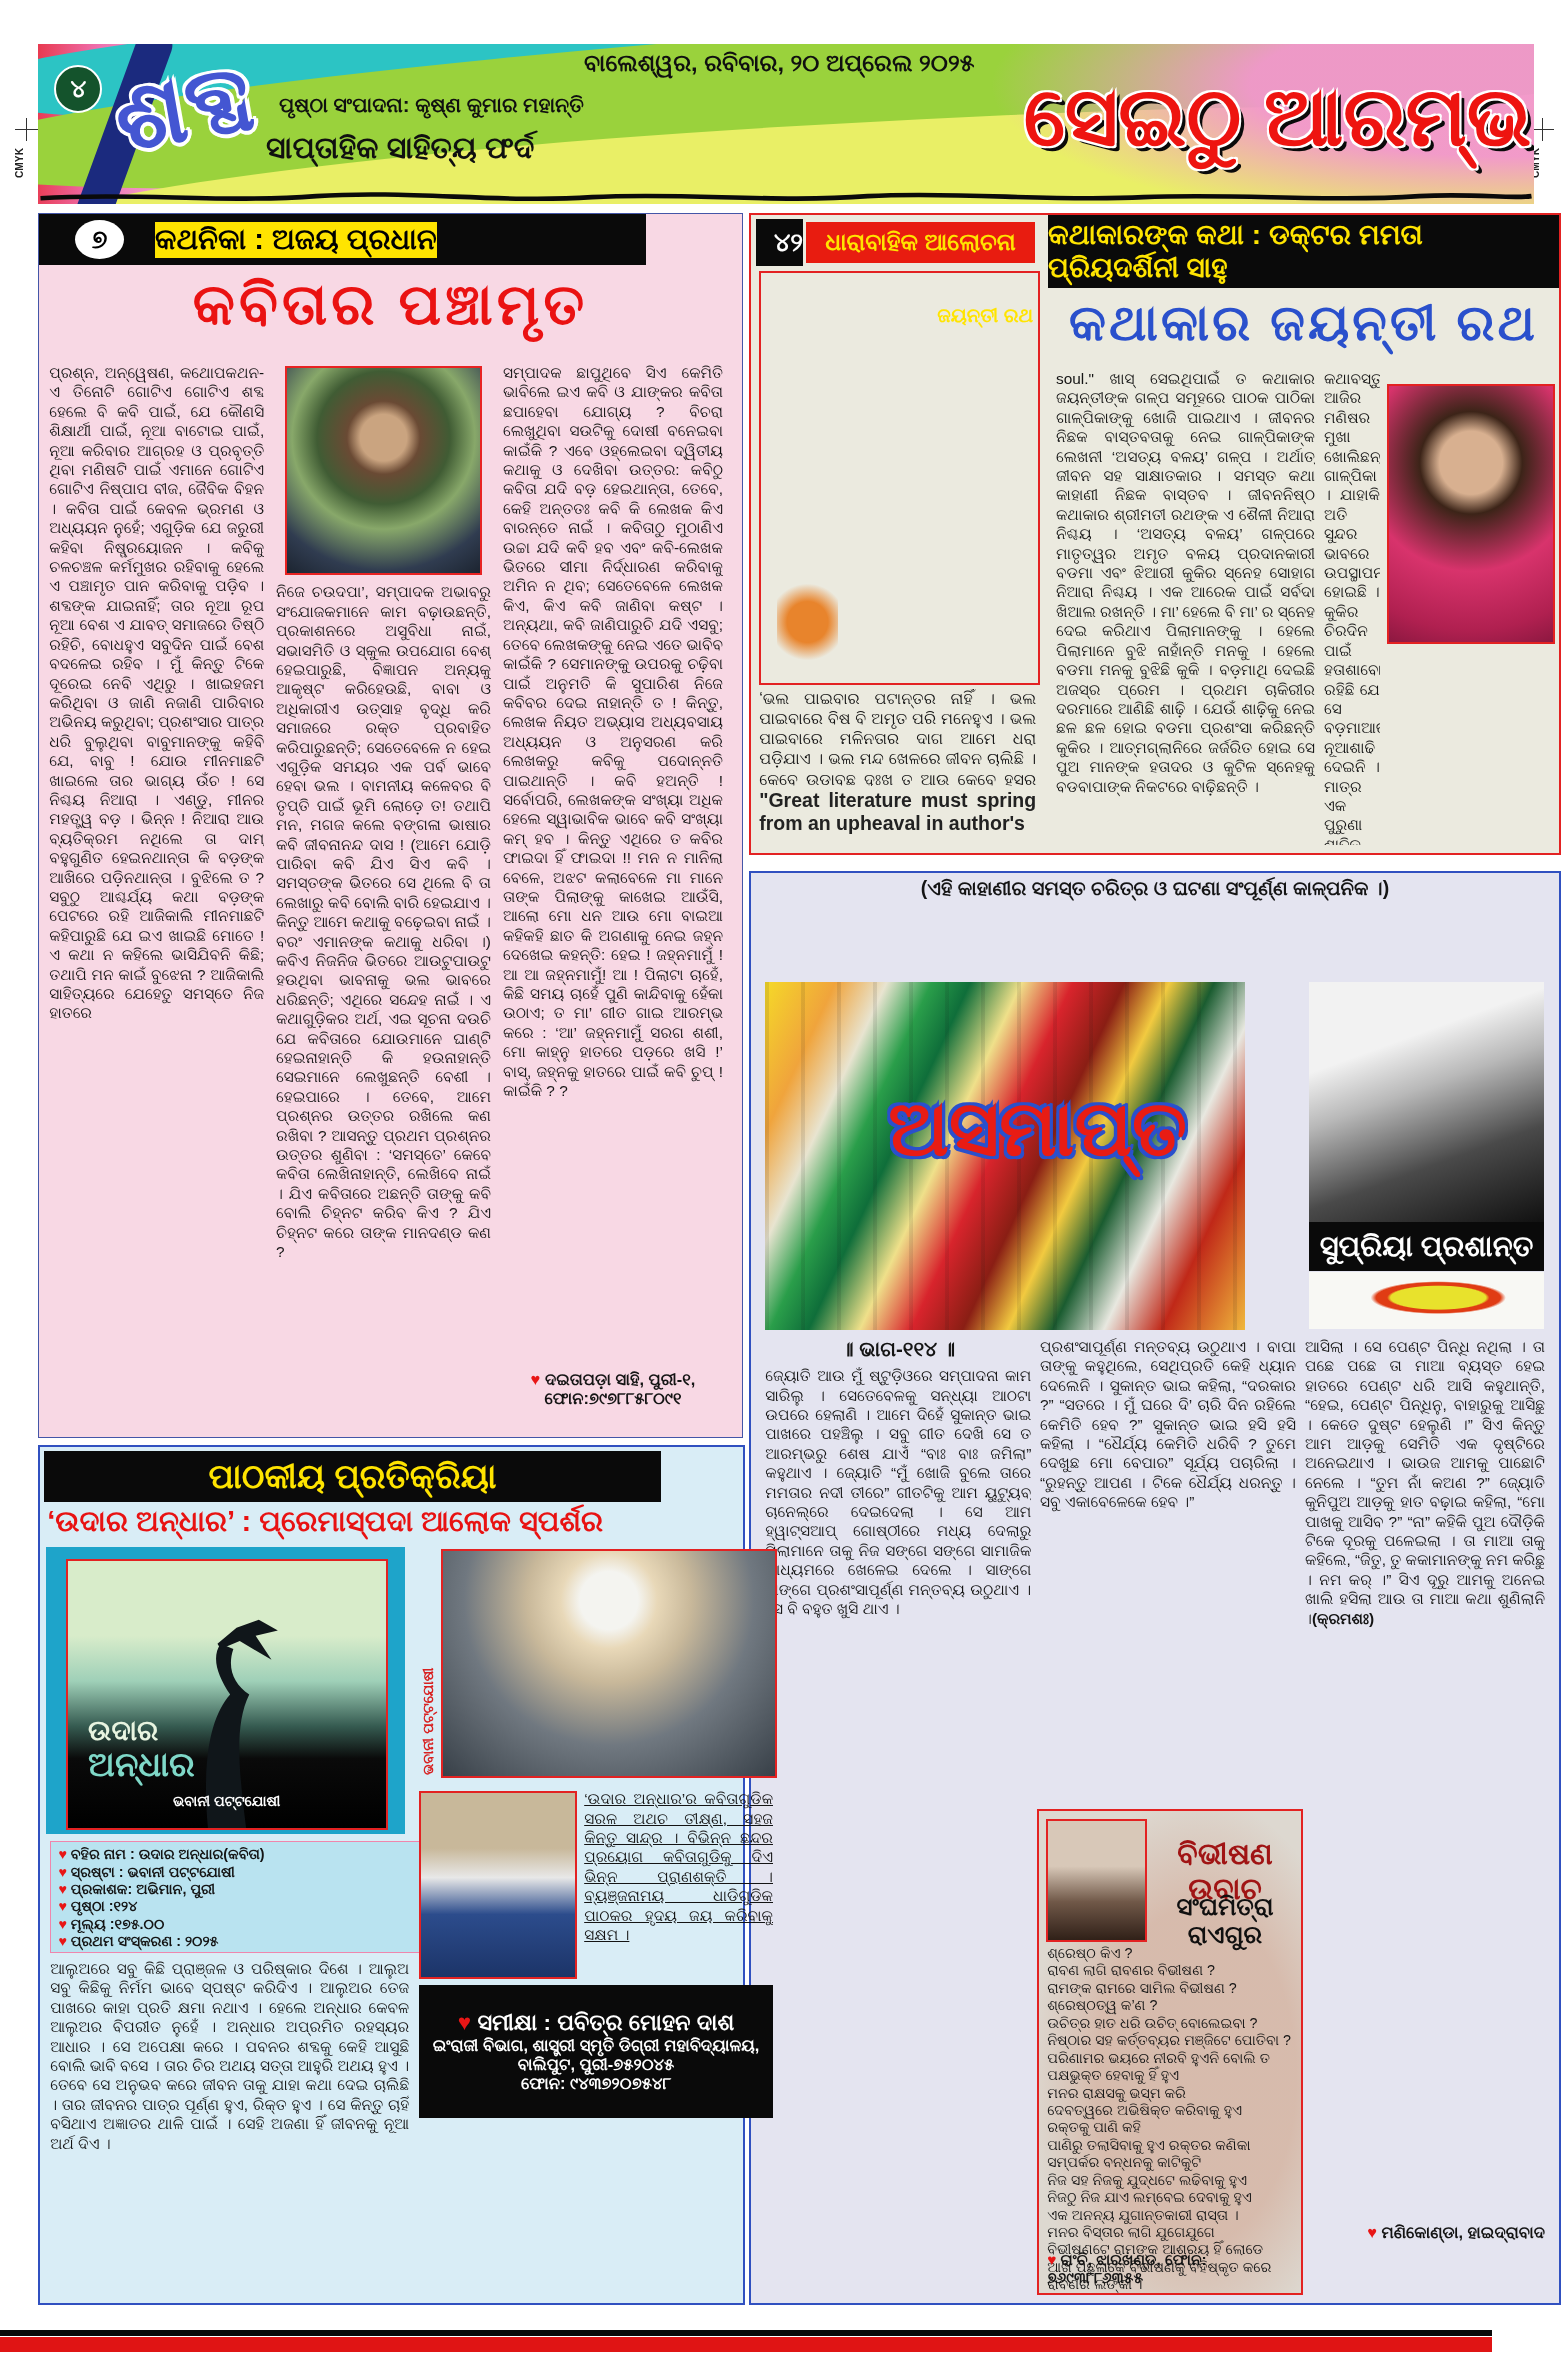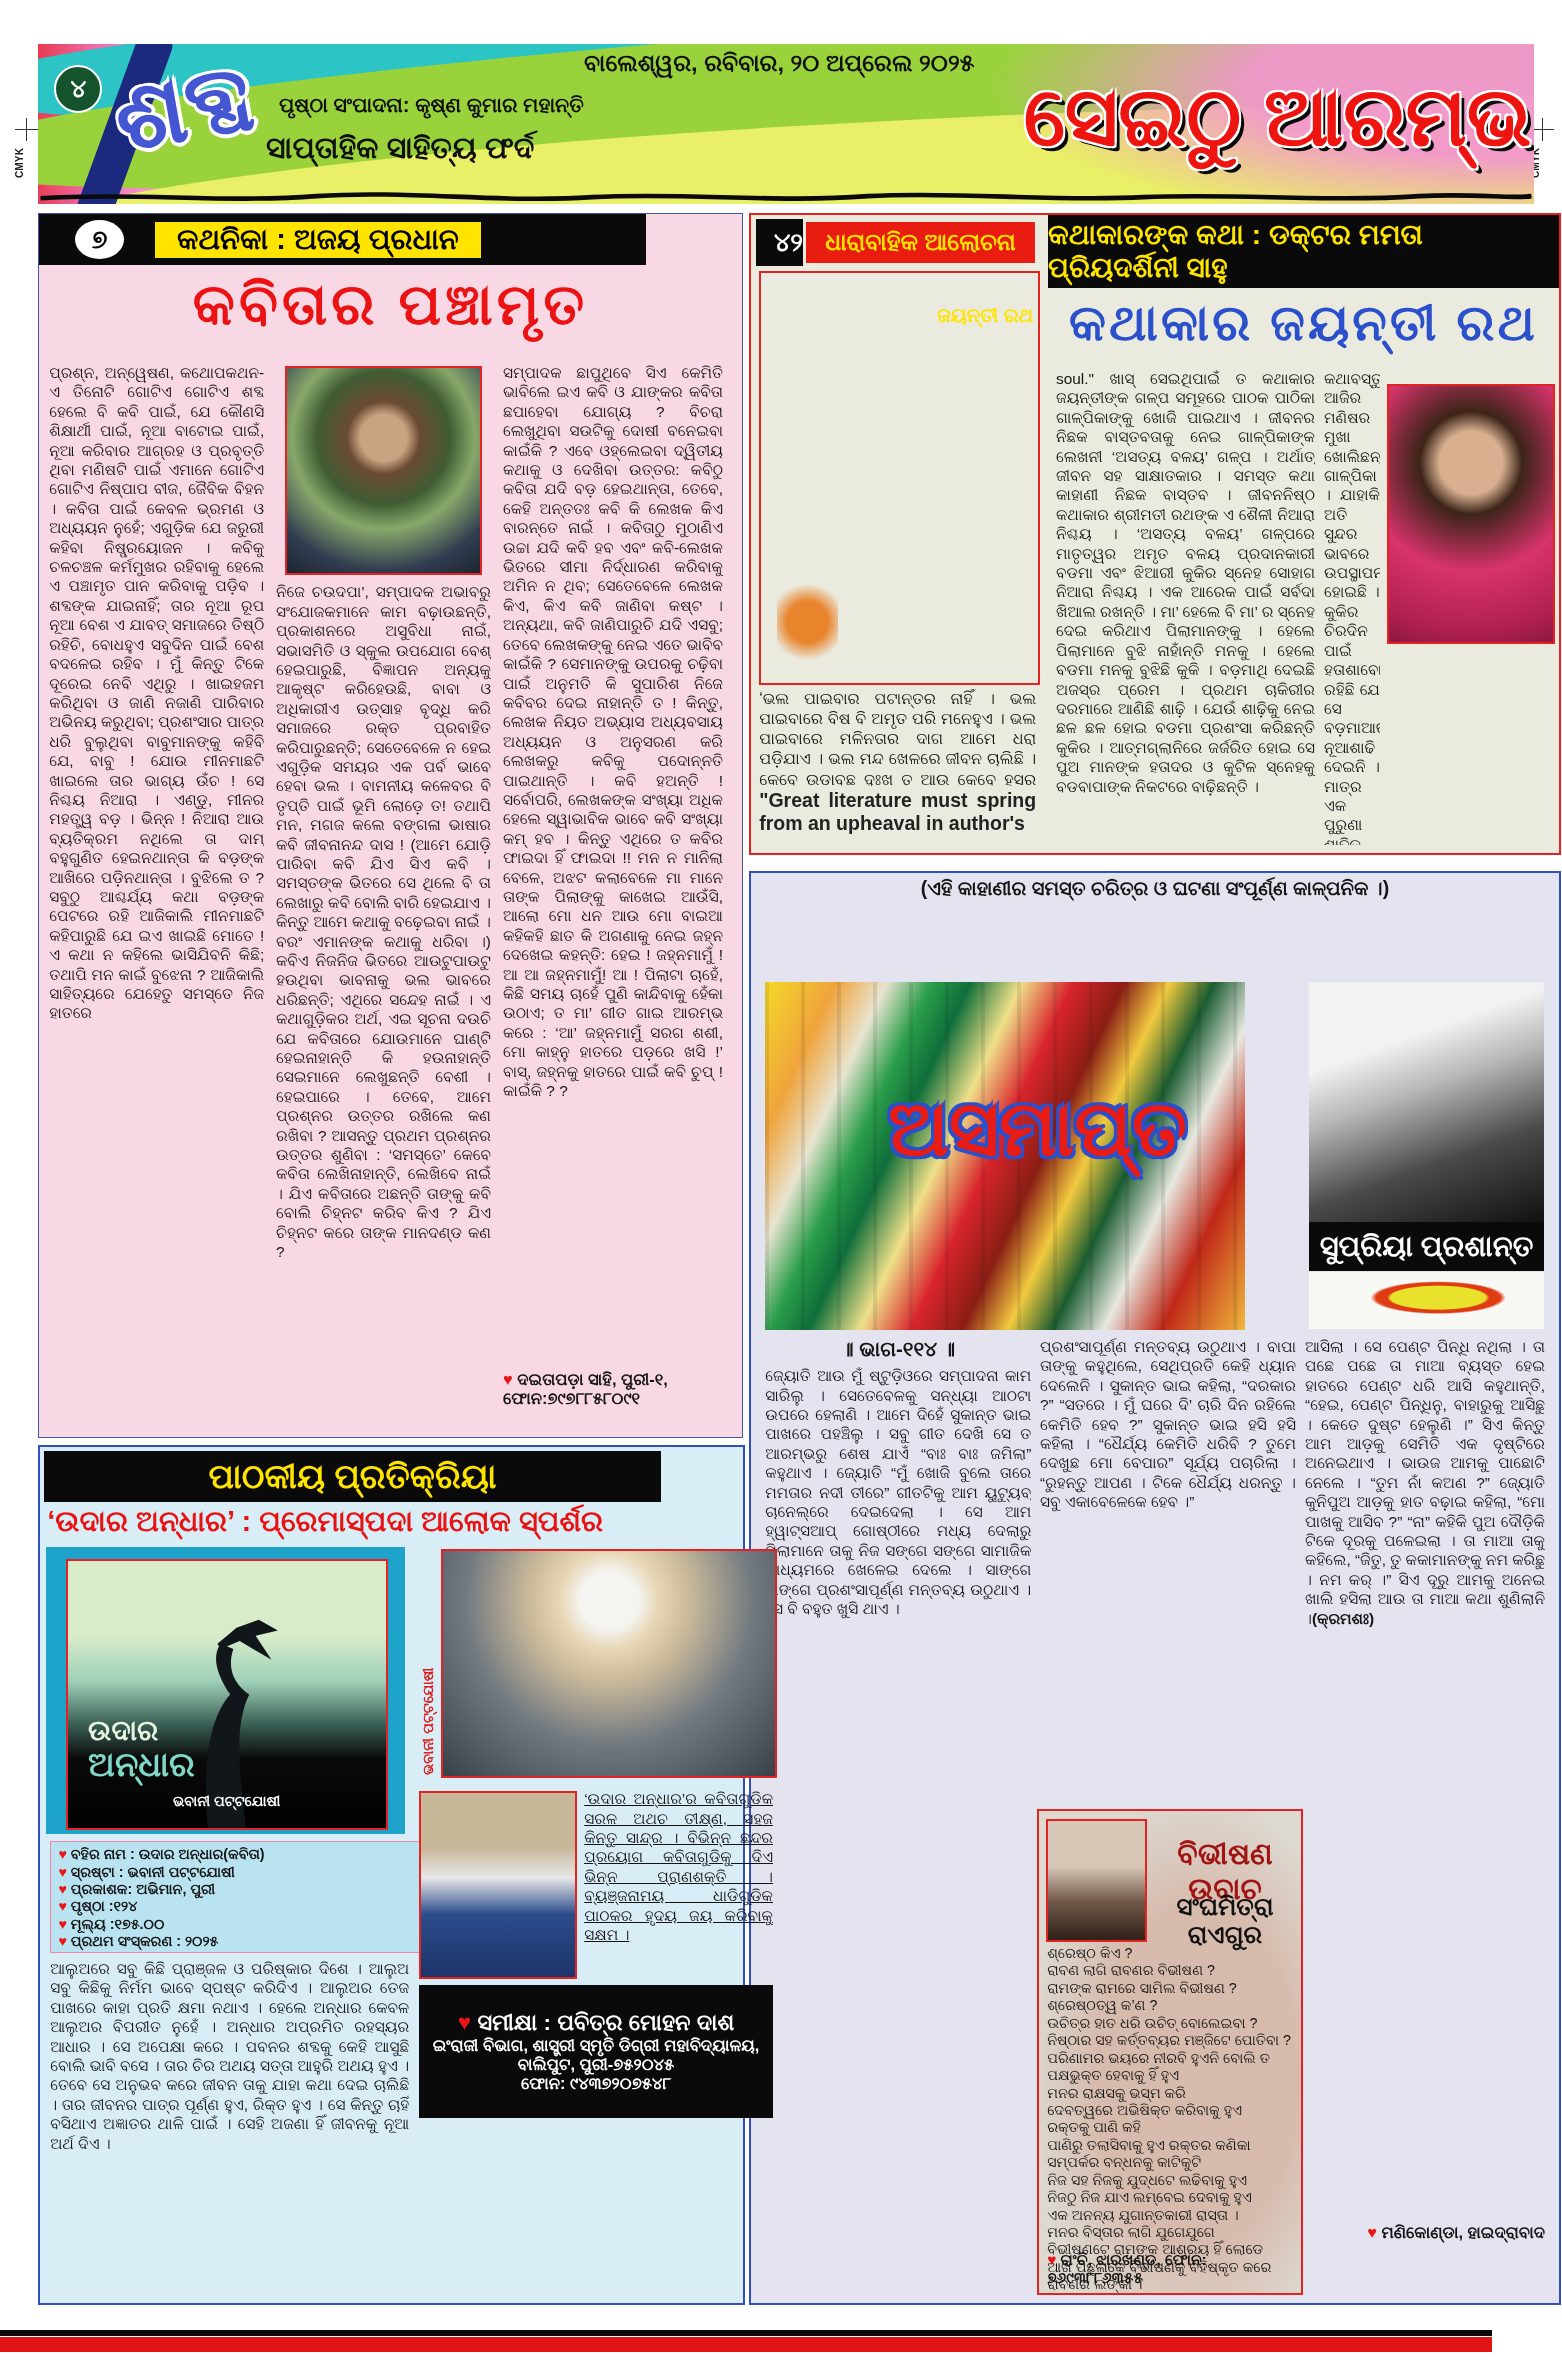--- a/index.html
+++ b/index.html
@@ -59,35 +59,35 @@
     <svg class="abs" style="left:0;bottom:0;" width="1496" height="14.3" viewBox="0 0 2920 28">
       <path d="M0,16 C180,4 360,26 540,12 C720,0 900,26 1080,14 C1260,4 1440,26 1620,12 C1800,2 1980,24 2160,14 C2340,6 2520,24 2700,12 C2810,6 2880,18 2920,12" stroke="#0a0a0a" stroke-width="9" fill="none"></path>
     </svg>
   </div>
 
   <div class="abs" style="left:38px;top:213px;width:703px;height:1223px;background:#f8d8e4;border:1.5px solid #4456a8;">
     <div class="abs bar" style="left:0;top:0;width:607px;height:51px;">
       <div style="margin-left:36px;width:49px;height:39px;background:#fff;border-radius:50%;display:flex;align-items:center;justify-content:center;font-size:25.6px;font-weight:bold;color:#000;">
           <span>୭</span>
         </div>
-      <span style="margin-left:31px;background:#ffe400;color:#000;font-weight:bold;font-size:29px;padding:1px 22px;">କଥନିକା : ଅଜୟ ପ୍ରଧାନ</span>
+      <span style="margin-left:31px;background:#ffe400;color:#000;font-weight:bold;font-size:29px;padding:1px 0;">କଥନିକା : ଅଜୟ ପ୍ରଧାନ</span>
     </div>
     <div class="abs" style="left:0;top:57px;width:100%;text-align:center;font-size:57px;font-weight:bold;color:#ea1212;letter-spacing:4.1px;">କବିତାର ପଞ୍ଚାମୃତ</div>
 
     <div class="abs body-txt" style="left:10.2px;top:149px;width:215px;height:1060px;">ପ୍ରଶ୍ନ, ଅନ୍ୱେଷଣ, କଥୋପକଥନ- ଏ ତିନୋଟି ଗୋଟିଏ ଗୋଟିଏ ଶବ୍ଦ ହେଲେ ବି କବି ପାଇଁ, ଯେ କୌଣସି ଶିକ୍ଷାର୍ଥୀ ପାଇଁ, ନୂଆ ବାଟୋଇ ପାଇଁ, ନୂଆ କରିବାର ଆଗ୍ରହ ଓ ପ୍ରବୃତ୍ତି ଥିବା ମଣିଷଟି ପାଇଁ ଏମାନେ ଗୋଟିଏ ଗୋଟିଏ ନିଷ୍ପାପ ବୀଜ, ଜୈବିକ ବିହନ । କବିତା ପାଇଁ କେବଳ ଭ୍ରମଣ ଓ ଅଧ୍ୟୟନ ନୁହେଁ; ଏଗୁଡ଼ିକ ଯେ ଜରୁରୀ କହିବା ନିଷ୍ପ୍ରୟୋଜନ । କବିକୁ ଚଳଚଞ୍ଚଳ କର୍ମମୁଖର ରହିବାକୁ ହେଲେ ଏ ପଞ୍ଚାମୃତ ପାନ କରିବାକୁ ପଡ଼ିବ । ଶବ୍ଦଙ୍କ ଯାଇନାହିଁ; ତାର ନୂଆ ରୂପ ନୂଆ ବେଶ ଏ ଯାବତ୍ ସମାଜରେ ତିଷ୍ଠି ରହିଚି, ବୋଧହୁଏ ସବୁଦିନ ପାଇଁ ବେଶ ବଦଳେଇ ରହିବ । ମୁଁ କିନ୍ତୁ ଟିକେ ଦୂରେଇ ନେବି ଏଥିରୁ । ଖାଇହଜମ କରିଥିବା ଓ ଜାଣି ନଜାଣି ପାରିବାର ଅଭିନୟ କରୁଥିବା; ପ୍ରଶଂସାର ପାତ୍ର ଧରି ବୁଲୁଥିବା ବାବୁମାନଙ୍କୁ କହିବି ଯେ, ବାବୁ ! ଯୋଉ ମୀନମାଛଟି ଖାଇଲେ ତାର ଭାଗ୍ୟ ଉଁଚ ! ସେ ନିଶ୍ଚୟ ନିଆରା । ଏଣ୍ଡୁ, ମୀନର ମହତ୍ତ୍ୱ ବଡ଼ । ଭିନ୍ନ ! ନିଆରା ଆଉ ବ୍ୟତିକ୍ରମ ନଥିଲେ ତା ଦାମ୍ ବହୁଗୁଣିତ ହେଇନଥାନ୍ତା କି ବଡ଼ଙ୍କ ଆଖିରେ ପଡ଼ିନଥାନ୍ତା । ବୁଝିଲେ ତ ? ସବୁଠୁ ଆଶ୍ଚର୍ଯ୍ୟ କଥା ବଡ଼ଙ୍କ ପେଟରେ ରହି ଆଜିକାଲି ମୀନମାଛଟି କହିପାରୁଛି ଯେ ଇଏ ଖାଇଛି ମୋତେ ! ଏ କଥା ନ କହିଲେ ଭାସିଯିବନି କିଛି; ତଥାପି ମନ କାଇଁ ବୁଝେନା ? ଆଜିକାଲି ସାହିତ୍ୟରେ ଯେହେତୁ ସମସ୍ତେ ନିଜ ହାତରେ</div>
 
     <div class="abs" style="left:237px;top:149px;width:215px;height:1060px;">
       <div style="width:193px;height:205px;border:2.6px solid #e82222;margin:3.1px auto 7.2px auto;
                   background:radial-gradient(circle at 50% 34%,#caa480 0 14%,#6a4a34 22%,#405c34 40%,#88a86a 55%,#303c50 80%,#1c2430 100%);"></div>
       <div class="body-txt" style="height:835px;">ନିଜେ ଚଉଦପା’, ସମ୍ପାଦକ ଅଭାବରୁ ସଂଯୋଜକମାନେ କାମ ବଢ଼ାଉଛନ୍ତି, ପ୍ରକାଶନରେ ଅସୁବିଧା ନାଇଁ, ସଭାସମିତି ଓ ସ୍କୁଲ ଉପଯୋଗ ବେଶ୍ ହେଇପାରୁଛି, ବିଜ୍ଞାପନ ଅନ୍ୟକୁ ଆକୃଷ୍ଟ କରିହେଉଛି, ବାବା ଓ ଅଧିକାରୀଏ ଉତ୍ସାହ ବୃଦ୍ଧି କରି ସମାଜରେ ରକ୍ତ ପ୍ରବାହିତ କରିପାରୁଛନ୍ତି; ସେତେବେଳେ ନ ହେଇ ଏଗୁଡ଼ିକ ସମୟର ଏକ ପର୍ବ ଭାବେ ହେବା ଭଲ । ବାମନୀୟ କଳେବର ବି ତୃପ୍ତି ପାଇଁ ଭୂମି ଲୋଡ଼େ ତ! ତଥାପି ମନ, ମଗଜ କଲେ ବଙ୍ଗଳା ଭାଷାର କବି ଜୀବନାନନ୍ଦ ଦାସ ! (ଆମେ ଯୋଡ଼ି ପାରିବା କବି ଯିଏ ସିଏ କବି । ସମସ୍ତଙ୍କ ଭିତରେ ସେ ଥିଲେ ବି ତା ଲେଖାରୁ କବି ବୋଲି ବାରି ହେଇଯାଏ । କିନ୍ତୁ ଆମେ କଥାକୁ ବଢ଼େଇବା ନାଇଁ । ବରଂ ଏମାନଙ୍କ କଥାକୁ ଧରିବା ।) କବିଏ ନିଜନିଜ ଭିତରେ ଆଉଟୁପାଉଟୁ ହଉଥିବା ଭାବନାକୁ ଭଲ ଭାବରେ ଧରିଛନ୍ତି; ଏଥିରେ ସନ୍ଦେହ ନାଇଁ । ଏ କଥାଗୁଡ଼ିକର ଅର୍ଥ, ଏଇ ସୂଚନା ଦଉଚି ଯେ କବିତାରେ ଯୋଉମାନେ ଘାଣ୍ଟି ହେଇନାହାନ୍ତି କି ହଉନାହାନ୍ତି ସେଇମାନେ ଲେଖୁଛନ୍ତି ବେଶୀ । ହେଇପାରେ । ତେବେ, ଆମେ ପ୍ରଶ୍ନର ଉତ୍ତର ରଖିଲେ କଣ ରଖିବା ? ଆସନ୍ତୁ ପ୍ରଥମ ପ୍ରଶ୍ନର ଉତ୍ତର ଶୁଣିବା : ‘ସମସ୍ତେ’ କେବେ କବିତା ଲେଖିନାହାନ୍ତି, ଲେଖିବେ ନାଇଁ । ଯିଏ କବିତାରେ ଅଛନ୍ତି ତାଙ୍କୁ କବି ବୋଲି ଚିହ୍ନଟ କରିବ କିଏ ? ଯିଏ ଚିହ୍ନଟ କରେ ତାଙ୍କ ମାନଦଣ୍ଡ କଣ ?</div>
     </div>
 
     <div class="abs" style="left:464px;top:149px;width:220px;height:1060px;">
       <div class="body-txt" style="height:1004px;">ସମ୍ପାଦକ ଛାପୁଥିବେ ସିଏ କେମିତି ଭାବିଲେ ଇଏ କବି ଓ ଯାଙ୍କର କବିତା ଛପାହେବା ଯୋଗ୍ୟ ? ବିଚରା ଲେଖୁଥିବା ସଉଟିକୁ ଦୋଷୀ ବନେଇବା କାଇଁକି ? ଏବେ ଓହ୍ଲେଇବା ଦ୍ୱିତୀୟ କଥାକୁ ଓ ଦେଖିବା ଉତ୍ତର: କବିଠୁ କବିତା ଯଦି ବଡ଼ ହେଇଥାନ୍ତା, ତେବେ, କେହି ଅନ୍ତତଃ କବି କି ଲେଖକ କିଏ ବାରନ୍ତେ ନାଇଁ । କବିତାଠୁ ମୁଠାଣିଏ ଉଚ୍ଚା ଯଦି କବି ହବ ଏବଂ କବି-ଲେଖକ ଭିତରେ ସୀମା ନିର୍ଦ୍ଧାରଣ କରିବାକୁ ଅମିନ ନ ଥିବ; ସେତେବେଳେ ଲେଖକ କିଏ, କିଏ କବି ଜାଣିବା କଷ୍ଟ । ଅନ୍ୟଥା, କବି ଜାଣିପାରୁଚି ଯଦି ଏସବୁ; ତେବେ ଲେଖକଙ୍କୁ ନେଇ ଏତେ ଭାବିବ କାଇଁକି ? ସେମାନଙ୍କୁ ଉପରକୁ ଚଢ଼ିବା ପାଇଁ ଅନୁମତି କି ସୁପାରିଶ ନିଜେ କବିବର ଦେଇ ନାହାନ୍ତି ତ ! କିନ୍ତୁ, ଲେଖକ ନିୟତ ଅଭ୍ୟାସ ଅଧ୍ୟବସାୟ ଅଧ୍ୟୟନ ଓ ଅନୁସରଣ କରି ଲେଖକରୁ କବିକୁ ପଦୋନ୍ନତି ପାଇଥାନ୍ତି । କବି ହଅନ୍ତି ! ସର୍ବୋପରି, ଲେଖକଙ୍କ ସଂଖ୍ୟା ଅଧିକ ହେଲେ ସ୍ୱାଭାବିକ ଭାବେ କବି ସଂଖ୍ୟା କମ୍ ହବ । କିନ୍ତୁ ଏଥିରେ ତ କବିର ଫାଇଦା ହିଁ ଫାଇଦା !! ମନ ନ ମାନିଲା ବେଳେ, ଅଝଟ କଲାବେଳେ ମା ମାନେ ତାଙ୍କ ପିଲାଙ୍କୁ କାଖେଇ ଆଉଁସି, ଆଲୋ ମୋ ଧନ ଆଉ ମୋ ବାଇଆ କହିକହି ଛାତ କି ଅଗଣାକୁ ନେଇ ଜହ୍ନ ଦେଖେଇ କହନ୍ତି: ହେଇ ! ଜହ୍ନମାମୁଁ ! ଆ ଆ ଜହ୍ନମାମୁଁ! ଆ ! ପିଲାଟା ଚାହେଁ, କିଛି ସମୟ ଚାହେଁ ପୁଣି କାନ୍ଦିବାକୁ ହେଁକା ଉଠାଏ; ତ ମା’ ଗୀତ ଗାଇ ଆରମ୍ଭ କରେ : ‘ଆ’ ଜହ୍ନମାମୁଁ ସରଗ ଶଶୀ, ମୋ କାହ୍ନୁ ହାତରେ ପଡ଼ରେ ଖସି !’ ବାସ୍, ଜହ୍ନକୁ ହାତରେ ପାଇଁ କବି ଚୁପ୍ ! କାଇଁକି ? ?</div>
-      <div style="text-align:left;font-size:16.4px;font-weight:bold;margin-top:3.1px;">
+      <div style="text-align:center;font-size:16.4px;font-weight:bold;margin-top:3.1px;">
         <span class="hr-heart">♥ </span>
         <span>ଦଇତାପଡ଼ା ସାହି, ପୁରୀ-୧,</span><br>
         <span>ଫୋନ:୭୯୭୮୮୫୮୦୯୧</span>
       </div>
     </div>
   </div>
 
   <div class="abs" style="left:749px;top:213px;width:808px;height:638px;background:#ebeadf;border:2.6px solid #e32222;">
 
     <div class="abs bar" style="left:5.1px;top:4.1px;width:47px;height:47px;justify-content:flex-end;">

